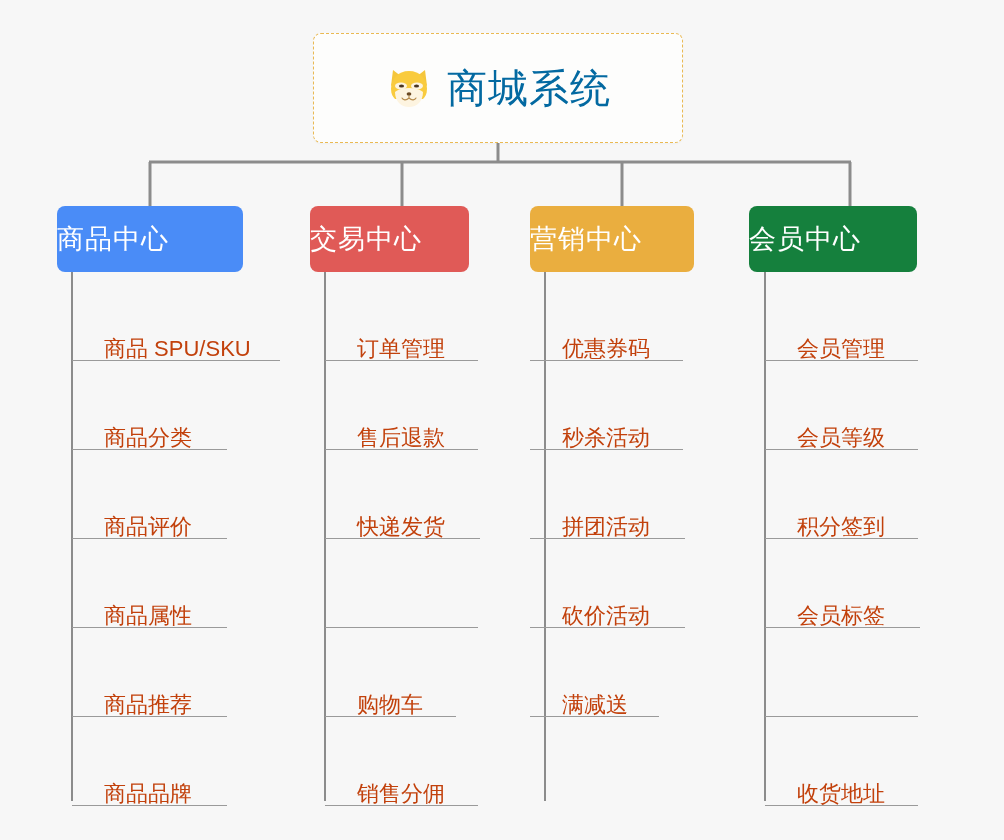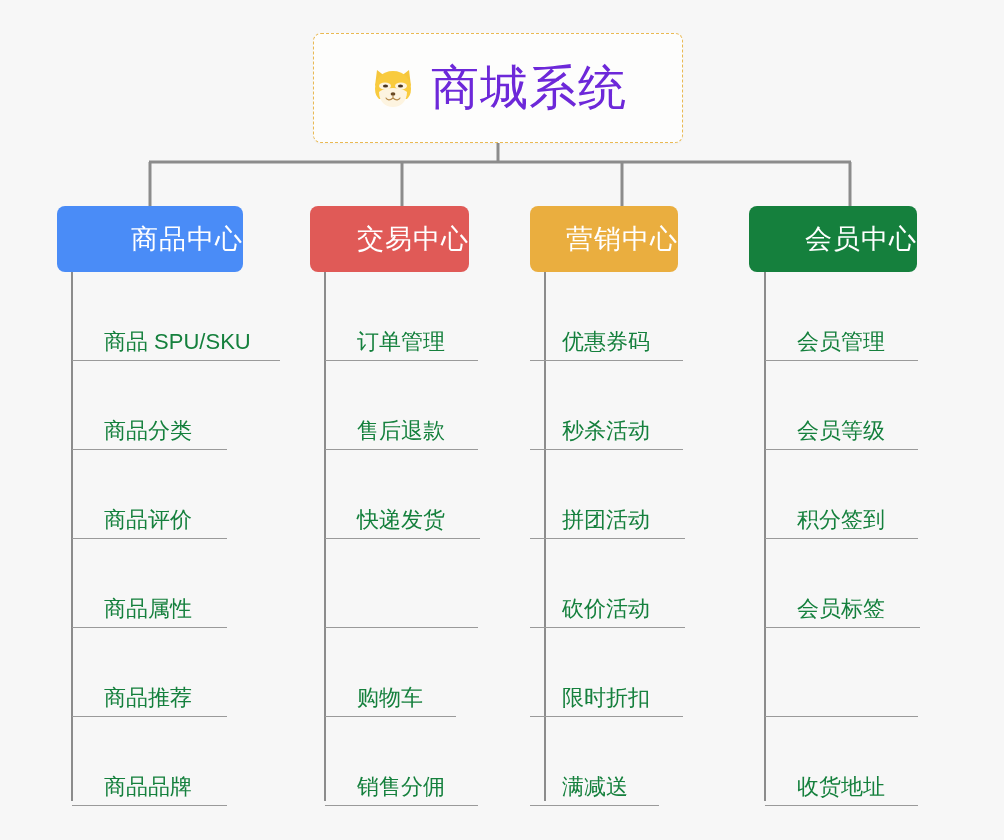--- a/index.html
+++ b/index.html
@@ -41,22 +41,22 @@
     gap: 14px;
     box-shadow: 0 1px 2px rgba(0,0,0,0.03);
   }
   .root-icon {
     width: 48px;
     height: 48px;
     position: relative;
     flex: 0 0 auto;
   }
   .root-title {
-    font-size: 48px;
-    color: #6d28d9;
+    font-size: 40px;
+    color: #0369a1;
     letter-spacing: 1px;
     line-height: 1;
     white-space: nowrap;
   }
 
   
   #connectors {
     position: absolute;
     left: 0; top: 0;
     width: 1004px;
@@ -67,21 +67,21 @@
   
   .column {
     position: absolute;
     top: 206px;
   }
   .cat-box {
     height: 66px;
     border-radius: 8px;
     display: flex;
     align-items: center;
-    justify-content: flex-end;
+    justify-content: flex-start;
     color: #ffffff;
     font-size: 27px;
     letter-spacing: 1px;
     box-sizing: border-box;
     white-space: nowrap;
   }
 
   .leaf-list {
     position: relative;
     margin: 0;
@@ -98,24 +98,23 @@
   .leaf-underline {
     position: absolute;
     left: 0;
     bottom: 0;
     height: 1px;
     background: #9a9a9a;
   }
   .leaf-label {
     display: inline-block;
     font-size: 22px;
-    color: #15803d;
+    color: #c2410c;
     white-space: nowrap;
     padding-left: 32px;
-    padding-bottom: 7px;
     line-height: 1.1;
   }
 </style>
 </head>
 <body>
 
 <div id="canvas">
 
   <svg id="connectors" width="1004" height="840" viewBox="0 0 1004 840">
 
@@ -215,43 +214,39 @@
             <span class="leaf-label">购物车</span>
             <span class="leaf-underline" style="width: 131px;"></span>
           </li>
           <li class="leaf-item">
             <span class="leaf-label">销售分佣</span>
             <span class="leaf-underline" style="width: 153px;"></span>
           </li>
         </ul>
       </div>
       <div class="column" style="left: 530px;">
-        <div class="cat-box" style="width: 148px; background: rgb(234, 174, 63);">
+        <div class="cat-box" style="width: 164px; background: rgb(234, 174, 63);">
           <span>营销中心</span>
         </div>
         <ul class="leaf-list" style="">
           <li class="leaf-item">
             <span class="leaf-label">优惠券码</span>
             <span class="leaf-underline" style="width: 153px;"></span>
           </li>
           <li class="leaf-item">
             <span class="leaf-label">秒杀活动</span>
             <span class="leaf-underline" style="width: 153px;"></span>
           </li>
           <li class="leaf-item">
             <span class="leaf-label">拼团活动</span>
             <span class="leaf-underline" style="width: 155px;"></span>
           </li>
           <li class="leaf-item">
             <span class="leaf-label">砍价活动</span>
             <span class="leaf-underline" style="width: 155px;"></span>
-          </li>
-          <li class="leaf-item">
-            <span class="leaf-label">限时折扣</span>
-            <span class="leaf-underline" style="width: 153px;"></span>
           </li>
           <li class="leaf-item">
             <span class="leaf-label">满减送</span>
             <span class="leaf-underline" style="width: 129px;"></span>
           </li>
         </ul>
       </div>
       <div class="column" style="left: 749px;">
         <div class="cat-box" style="width: 168px; background: #15803d;">
           <span>会员中心</span>

